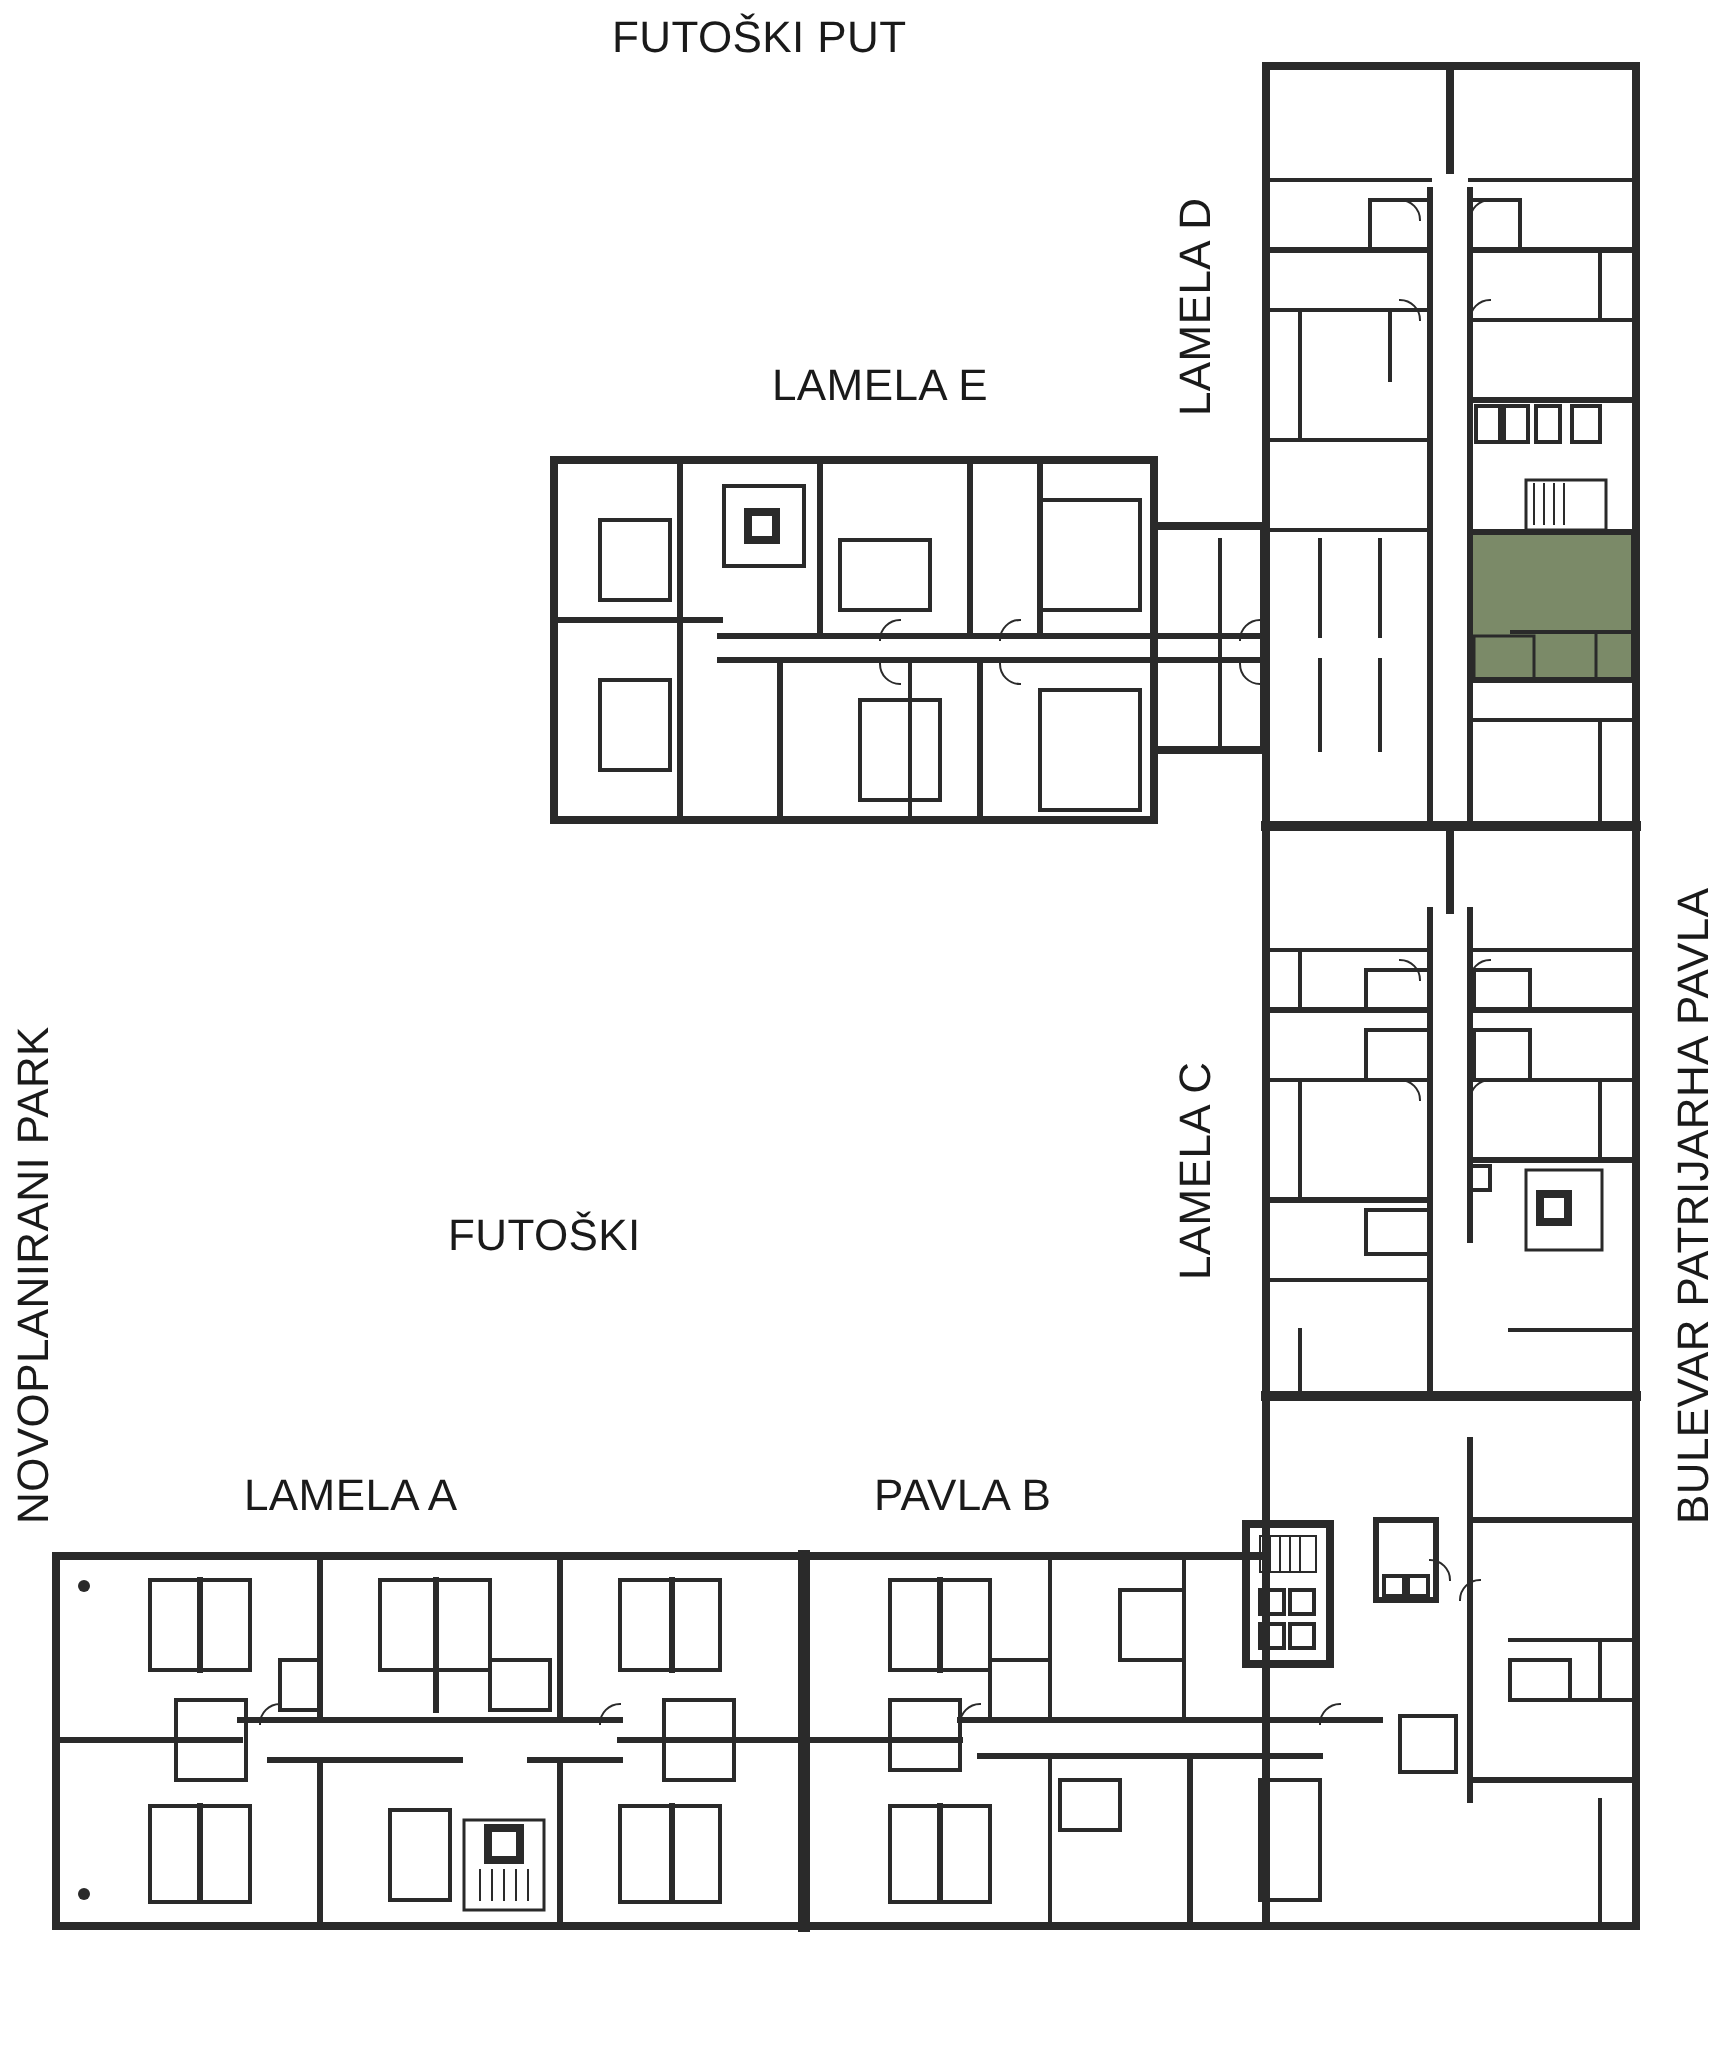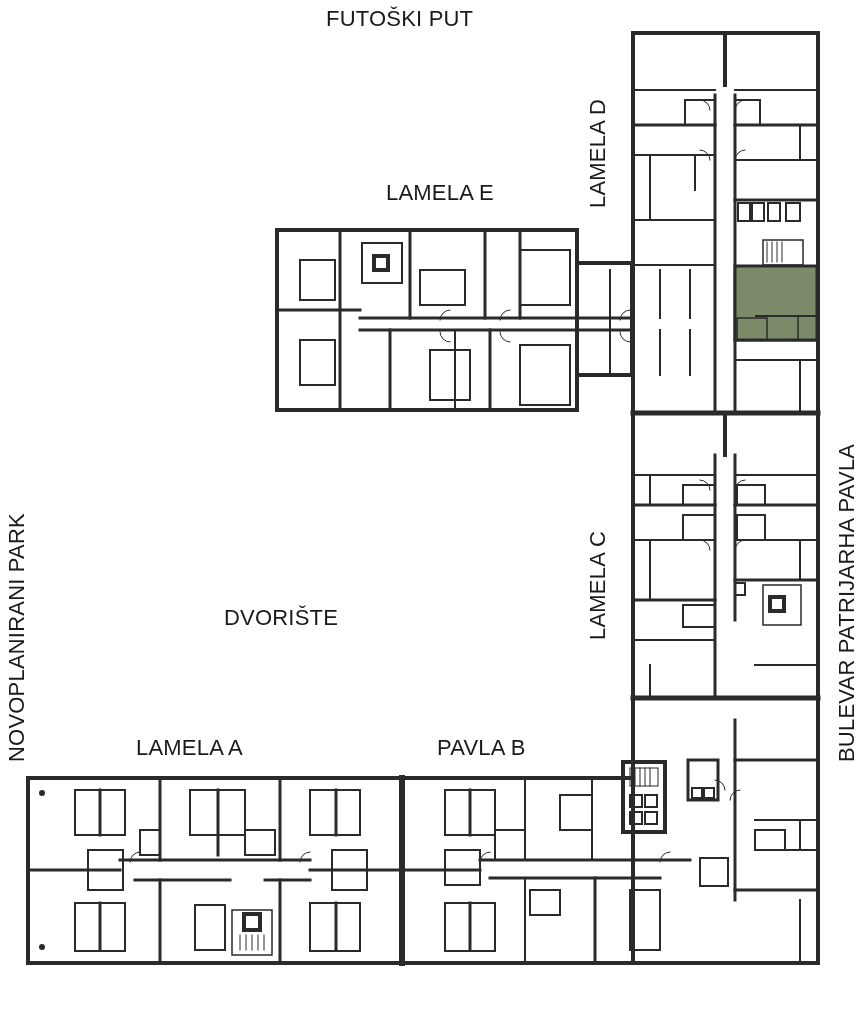--- a/index.html
+++ b/index.html
@@ -257,25 +257,25 @@
         <path d="M740 790 a10 10 0 0 0 -10 10"></path>
       </g>
     </g>
 
     <rect x="735" y="266" width="82" height="74" fill="#7b8a68" stroke="#2a2a2a" stroke-width="3"></rect>
     <line x1="755" y1="316" x2="817" y2="316" stroke="#2a2a2a" stroke-width="2"></line>
     <line x1="798" y1="316" x2="798" y2="340" stroke="#2a2a2a" stroke-width="1.5"></line>
     <rect x="737" y="318" width="30" height="22" fill="none" stroke="#2a2a2a" stroke-width="1.5"></rect>
   </svg>
 
-  <div class="label" style="left:306px; top:8px;margin-left:20px;">FUTOŠKI PUT</div>
+  <div class="label" style="left:306px; top:8px;">FUTOŠKI PUT</div>
   <div class="label vert" style="left:6px; top:762px;">NOVOPLANIRANI PARK</div>
   <div class="label vert" style="left:836px; top:762px;">BULEVAR PATRIJARHA PAVLA</div>
 
-  <div class="label" style="left:224px; top:607px;">DVORIŠTE</div>
-
-  <div class="label" style="left:136px; top:737px;">LAMELA A</div>
+  <div class="label" style="left:224px; top:607px;">FUTOŠKI</div>
+
+  <div class="label" style="left:122px; top:737px;">LAMELA A</div>
   <div class="label" style="left:437px; top:737px;">PAVLA B</div>
   <div class="label vert" style="left:587px; top:640px;">LAMELA C</div>
   <div class="label vert" style="left:587px; top:208px;">LAMELA D</div>
   <div class="label" style="left:340px; top:182px;margin-left:46px;">LAMELA E</div>
 
 </div>
 
 </body></html>

